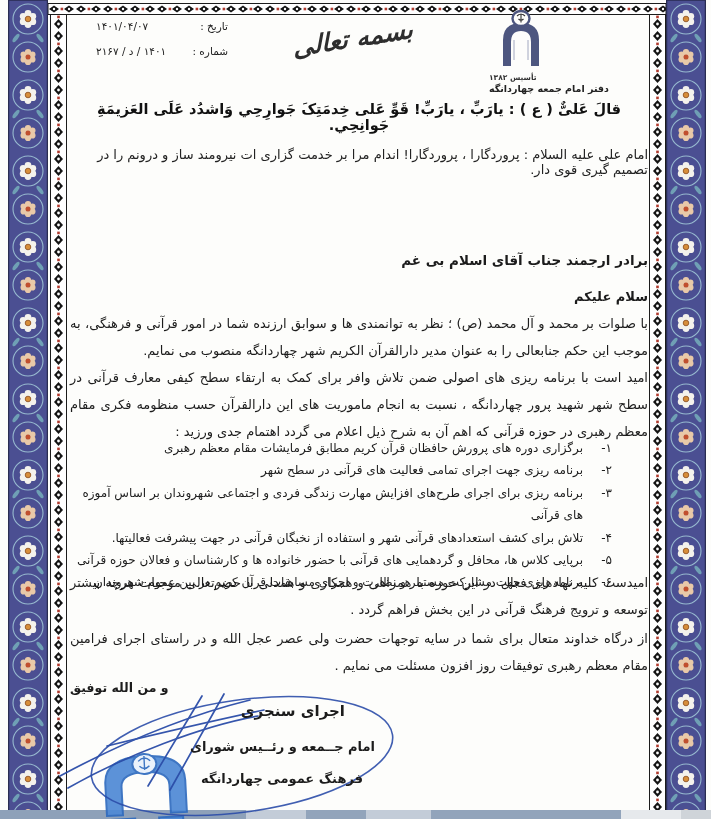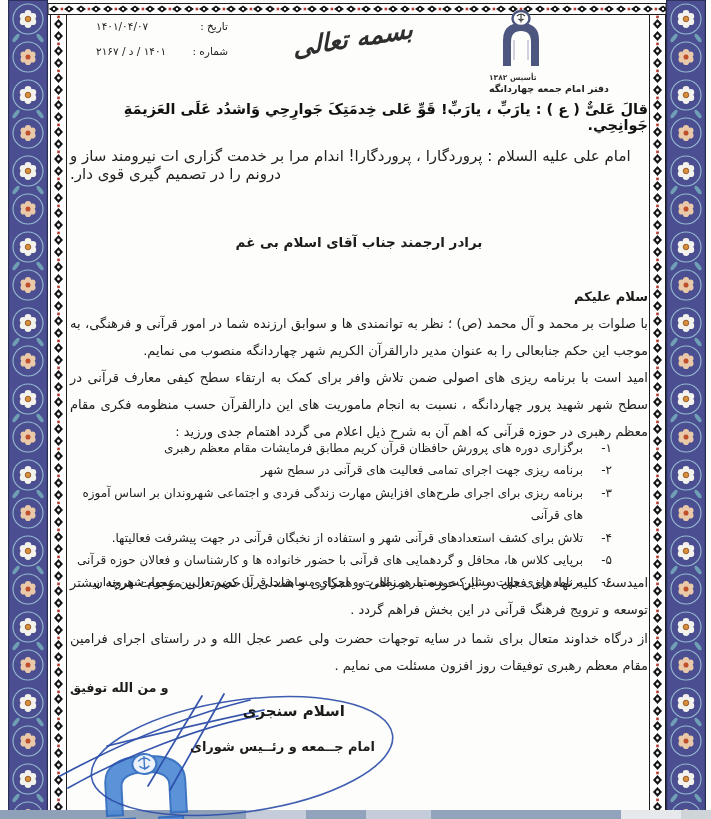--- a/index.html
+++ b/index.html
@@ -21,24 +21,24 @@
   .besmellah{
     position:absolute; top:24px; left:288px; width:130px; text-align:center;
     font-size:25px; font-weight:bold; font-style:italic; color:#2e2e2e;
     transform:rotate(-9deg) skewX(-6deg);
   }
   .logo{position:absolute; top:10px; right:98px; width:124px; text-align:left;}
   .logo .year{font-size:7.5px; font-weight:bold; color:#333; margin-top:1px;}
   .logo .cap {font-size:9.5px; font-weight:bold; color:#222; margin-top:1px;}
   
   .blk{position:absolute; left:70px; right:63px;}
-  .quote      {top:101px; text-align:right; font-weight:bold; font-size:14.5px; color:#111;}
-  .translation{top:147px; text-align:left; font-size:15px; color:#222;}
+  .quote      {top:101px; text-align:center; font-weight:bold; font-size:14.5px; color:#111;}
+  .translation{top:147px; text-align:right; font-size:13px; color:#222;}
   .slogan     {top:190px; text-align:center; font-weight:bold; font-size:13px;}
-  .addressee  {top:234px; font-weight:bold; font-size:13.5px;text-align:center;}
+  .addressee  {top:252px; font-weight:bold; font-size:13.5px;}
   .salutation {top:289px; font-weight:bold; font-size:13px;}
   .para{font-size:13px; line-height:27px; text-align:justify;}
   .para1   {top:310px;}
   .para2   {top:364px;}
   .list    {top:437px; padding-right:36px; font-size:12px;}
   .list .item{display:flex; gap:9px; line-height:22.4px;}
   .list .num{flex:0 0 20px;}
   .closing1{top:569px;}
   .closing2{top:625px;}
   .benediction{top:680px; font-weight:bold; font-size:12.5px; text-align:left;}
@@ -252,22 +252,23 @@
     </svg>
     <svg class="stamp" width="124" height="96" viewBox="0 0 124 96">
       <g transform="rotate(-3 62 48)" opacity="0.92">
         <path d="M22,66 V34 Q22,8 62,8 Q102,8 102,34 V66 H86 V38 Q86,24 62,24 Q38,24 38,38 V66 Z" fill="#4f8ad6" stroke="#2f6bbf" stroke-width="2"></path>
         <rect x="26" y="70" width="24" height="26" fill="#4f8ad6" stroke="#2f6bbf" stroke-width="2"></rect>
         <rect x="74" y="70" width="24" height="26" fill="#4f8ad6" stroke="#2f6bbf" stroke-width="2"></rect>
         <ellipse cx="62" cy="16" rx="12" ry="10" fill="#eaf2fc" stroke="#2f6bbf" stroke-width="2"></ellipse>
         <path d="M56,13 q6,-6 12,0 M62,8 v14 M57,18 q5,5 10,0" fill="none" stroke="#2f6bbf" stroke-width="1.4"></path>
       </g>
     </svg>
-    <div class="name">اسلام سنجری</div>
+    <div class="name">اجرای سنجری</div>
     <div class="t1">امام جــمعه و رئــیس شورای</div>
+    <div class="t2">فرهنگ عمومی چهاردانگه</div>
   </div>
 
   <div class="scan-edge">
     <div style="width:30px;  background:#cfd4d9;"></div>
     <div style="width:60px;  background:#e6e9ec;"></div>
     <div style="width:190px; background:#92a4bb;"></div>
     <div style="width:65px;  background:#c3ccd8;"></div>
     <div style="width:60px;  background:#92a4bb;"></div>
     <div style="width:60px;  background:#c3ccd8;"></div>
     <div style="flex:1;      background:#8ea1b9;"></div>

